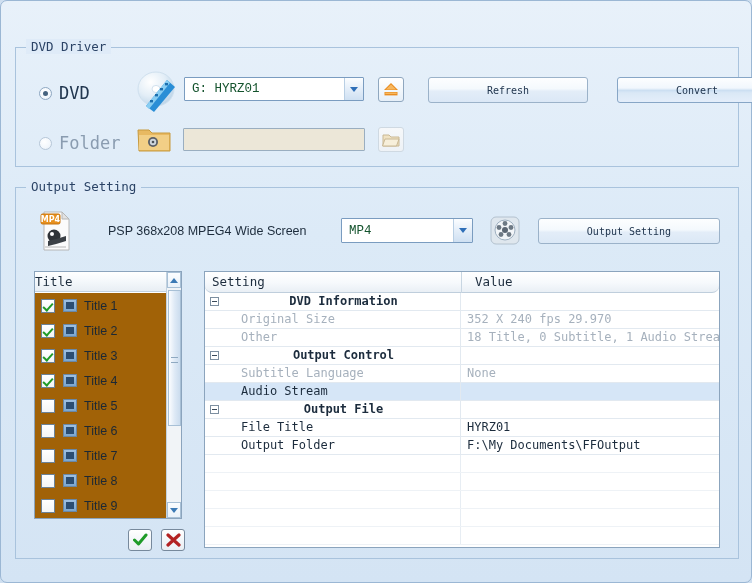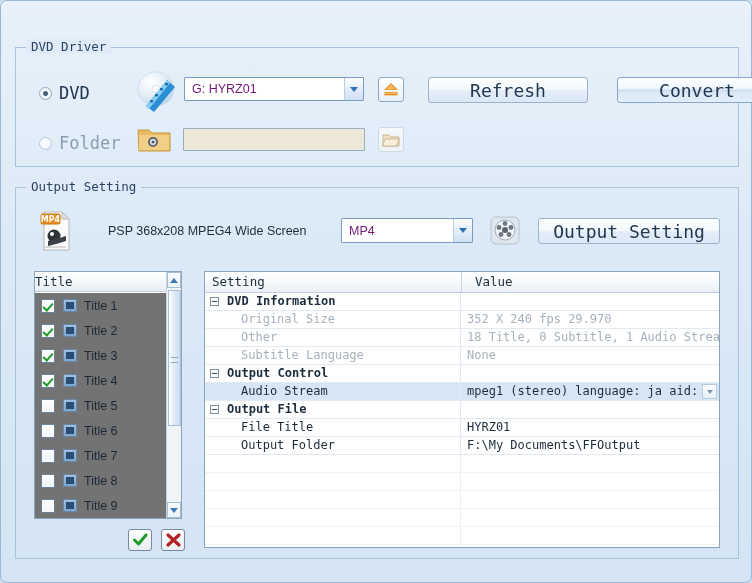--- a/index.html
+++ b/index.html
@@ -111,23 +111,23 @@
     position: absolute;
     border: 1px solid #7a9cc0;
     background: #ffffff;
     display: flex;
     align-items: center;
     border-radius: 1px;
   }
   .combo .val {
     flex: 1;
     padding-left: 7px;
-    font-family: Liberation Sans, sans-serif;
+    font-family: Liberation Mono, monospace;
     font-size: 12.5px;
-    color: #701a75;
+    color: #14532d;
     white-space: nowrap;
     overflow: hidden;
   }
   .combo .arrow {
     width: 19px; height: 100%;
     background: linear-gradient(180deg,#fbfdff 0%, #e4eef9 50%, #cfe0f2 100%);
     border-left: 1px solid #b9cfe4;
     display: flex; align-items: center; justify-content: center;
   }
   .combo .arrow i {
@@ -145,21 +145,21 @@
     border-radius: 1px;
   }
 
   
   .btn {
     position: absolute;
     border: 1px solid #9bb2c9;
     border-radius: 3px;
     background: linear-gradient(180deg,#fdfeff 0%, #f4f9fd 45%, #e3edf8 55%, #dbe8f6 100%);
     font-family: "DejaVu Sans Mono", monospace;
-    font-size: 18px;
+    font-size: 10px;
     color: #21364f;
     display: flex; align-items: center; justify-content: center;
     cursor: pointer;
   }
   .btn.hot {
     background: linear-gradient(180deg,#fdfeff 0%, #f1f7fd 42%, #ccdff2 52%, #dae8f6 62%, #e4eefa 100%);
     border-color: #87a6c6;
   }
 
   
@@ -199,21 +199,21 @@
     background: linear-gradient(180deg,#ffffff 0%, #f4f8fb 50%, #e8eef4 100%);
     border-bottom: 1px solid #c3d2df;
     font-family: "DejaVu Sans Mono", monospace;
     font-size: 12.5px;
     color: #1c2c3d;
     line-height: 20px;
   }
   #titlelist-body {
     position: absolute;
     left: 0; top: 21px; width: 133px; height: 258px;
-    background: #737373;
+    background: #a16207;
   }
   .tl-row {
     height: 25px;
     display: flex; align-items: center;
     padding-left: 6px;
     cursor: pointer;
   }
   .tl-check {
     width: 14px; height: 14px;
     border: 1px solid #6b8298;
@@ -310,20 +310,21 @@
     width: 516px; height: 277px;
     border: 1px solid #8ba4bd;
     background: #ffffff;
     overflow: hidden;
   }
   #grid-header {
     position: absolute; left: 0; top: 0;
     width: 514px; height: 21px;
     background: linear-gradient(180deg,#ffffff 0%, #f6f9fc 55%, #e9eff5 100%);
     border-bottom: 1px solid #bfcedc;
+    border-radius: 7px;
   }
   #grid-header .h {
     position: absolute;
     top: 2px;
     font-family: "DejaVu Sans Mono", monospace;
     font-size: 12.5px;
     color: #1c2c3d;
   }
   #grid-header .h.c1 { left: 7px; }
   #grid-header .h.c2 { left: 270px; text-align: right; }
@@ -360,20 +361,21 @@
     color: #1c2c3d;
     line-height: 17px;
     padding-left: 6px;
     white-space: nowrap;
     overflow: hidden;
     position: relative;
   }
   .g-row.group .cell1 {
     font-weight: bold;
     padding-left: 22px;
+    text-align: center;
   }
   .g-row.group .expander {
     position: absolute;
     left: 5px; top: 4px;
     width: 9px; height: 9px;
     border: 1px solid #7d8fa0;
     background: #fff;
   }
   .g-row.group .expander::after {
     content: "";
@@ -614,34 +616,31 @@
           <div class="cell2"></div>
         </div>
         <div class="g-row dim indent">
           <div class="cell1">Original Size</div>
           <div class="cell2">352 X 240 fps 29.970</div>
         </div>
         <div class="g-row dim indent">
           <div class="cell1">Other</div>
           <div class="cell2">18 Title, 0 Subtitle, 1 Audio Stream</div>
         </div>
-        <div class="g-row dim indent">
-          <div class="cell1">Subtitle Language</div>
-          <div class="cell2">None</div>
-        </div>
         <div class="g-row group">
           <span class="expander"></span>
           <div class="cell1">Output Control</div>
           <div class="cell2"></div>
         </div>
+        <div class="g-row dim indent">
+          <div class="cell1">Subtitle Language</div>
+          <div class="cell2">None</div>
+        </div>
         <div class="g-row sel indent">
           <div class="cell1">Audio Stream</div>
-          <div class="cell2">mpeg1 (stereo) language: ja aid: 0<span class="dropbtn">
-              <i></i>
-            </span></div>
         </div>
         <div class="g-row group">
           <span class="expander"></span>
           <div class="cell1">Output File</div>
           <div class="cell2"></div>
         </div>
         <div class="g-row indent">
           <div class="cell1">File Title</div>
           <div class="cell2">HYRZ01</div>
         </div>

